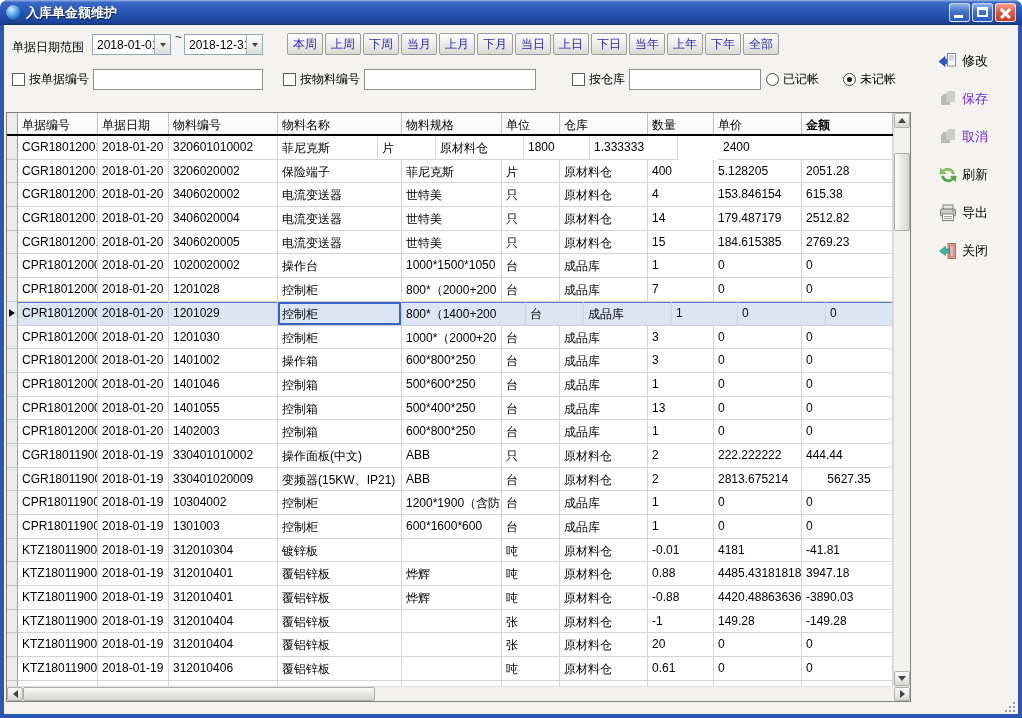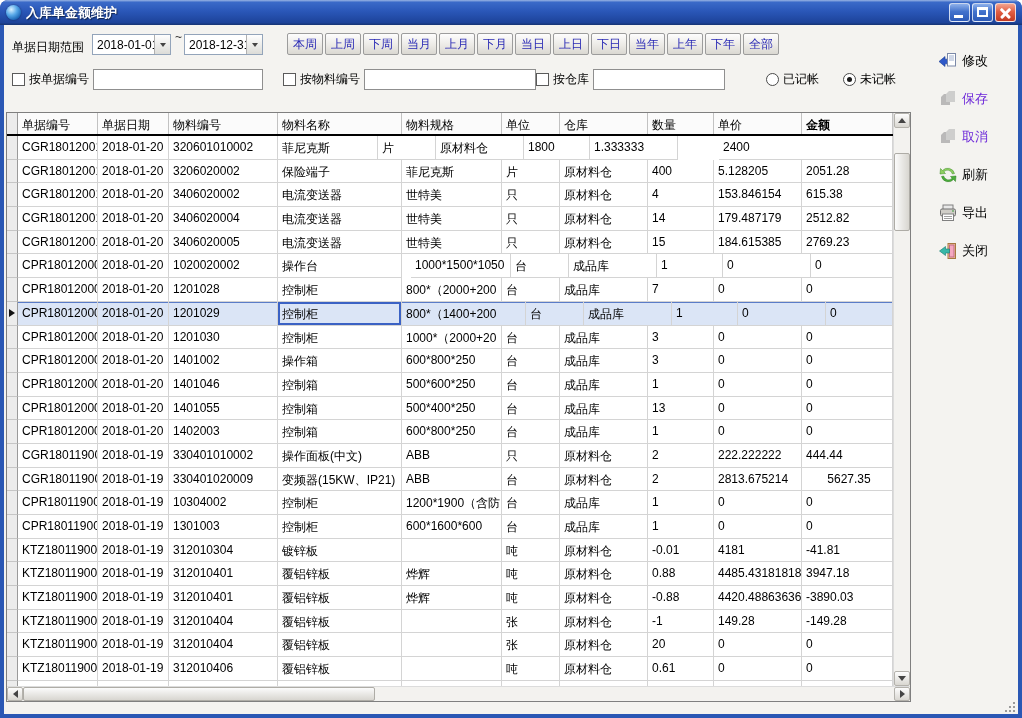--- a/index.html
+++ b/index.html
@@ -33,21 +33,21 @@
   #combo-from { left: 88px; } #combo-to { left: 180px; }
   .combo-val { flex: 1; padding-left: 4px; white-space: nowrap; overflow: hidden; }
   .combo-arrow { width: 16px; height: 100%; background: linear-gradient(180deg, #fefefe, #dcdcd8); border-left: 1px solid #b0b0b0; display: flex; align-items: center; justify-content: center; }
   #range-sep { position: absolute; left: 171px; top: 5px; color: #333; }
 
   #quickbar { position: absolute; left: 283px; top: 8px; display: flex; gap: 2px; }
   .qbtn { height: 22px; padding: 0 5px; font-size: 12px; font-family: inherit; color: #2828b4; white-space: nowrap; cursor: default;
     background: linear-gradient(180deg, #fdfdfd, #eceae6 55%, #dad8d2); border: 1px solid #9c9c9c; border-radius: 2px; }
 
   .fltgrp { position: absolute; top: 44px; display: flex; align-items: center; gap: 4px; height: 21px; }
-  #grp-doc { left: 8px; } #grp-mat { left: 279px; } #grp-wh { left: 532px; }
+  #grp-doc { left: 8px; } #grp-mat { left: 279px; } #grp-wh { left: 532px; padding-left: 36px; }
   .chk { width: 13px; height: 13px; background: #fff; border: 1px solid #5a5a5a; display: inline-block; flex: 0 0 auto; }
   .flt-input { height: 21px; border: 1px solid #8f8f8f; background: #fff; font-family: inherit; font-size: 12px; padding: 0 3px; }
 
   #radios { position: absolute; left: 762px; top: 46px; display: flex; gap: 24px; align-items: center; }
   .radio-wrap { display: flex; align-items: center; gap: 4px; }
   .radio { width: 13px; height: 13px; border-radius: 50%; border: 1px solid #4a4a4a; background: #fff; position: relative; display: inline-block; }
   .radio.checked::after { content: ""; position: absolute; left: 3px; top: 3px; width: 5px; height: 5px; border-radius: 50%; background: #1a1a1a; }
 
   
   .sidebar { position: absolute; left: 928px; top: 0; width: 86px; height: 100%; display: flex; flex-direction: column; align-items: flex-start; padding: 24px 0 0 6px; gap: 14px; }
@@ -300,21 +300,21 @@
             <div class="tcell" style="width: 66px;">15</div>
             <div class="tcell" style="width: 88px;">184.615385</div>
             <div class="tcell" style="flex: 1 1 0%;">2769.23</div>
           </div>
           <div class="trow">
             <div class="tcell indicator"></div>
             <div class="tcell" style="width: 80px;">CPR18012000</div>
             <div class="tcell" style="width: 71px;">2018-01-20</div>
             <div class="tcell" style="width: 109px;">1020020002</div>
             <div class="tcell" style="width: 124px;">操作台</div>
-            <div class="tcell" style="width: 100px; margin-left: 9px;">1000*1500*1050</div>
+            <div class="tcell" style="width: 100px;">1000*1500*1050</div>
             <div class="tcell" style="width: 58px;">台</div>
             <div class="tcell" style="width: 88px;">成品库</div>
             <div class="tcell" style="width: 66px;">1</div>
             <div class="tcell" style="width: 88px;">0</div>
             <div class="tcell" style="flex: 1 1 0%;">0</div>
           </div>
           <div class="trow">
             <div class="tcell indicator"></div>
             <div class="tcell" style="width: 80px;">CPR18012000</div>
             <div class="tcell" style="width: 71px;">2018-01-20</div>

